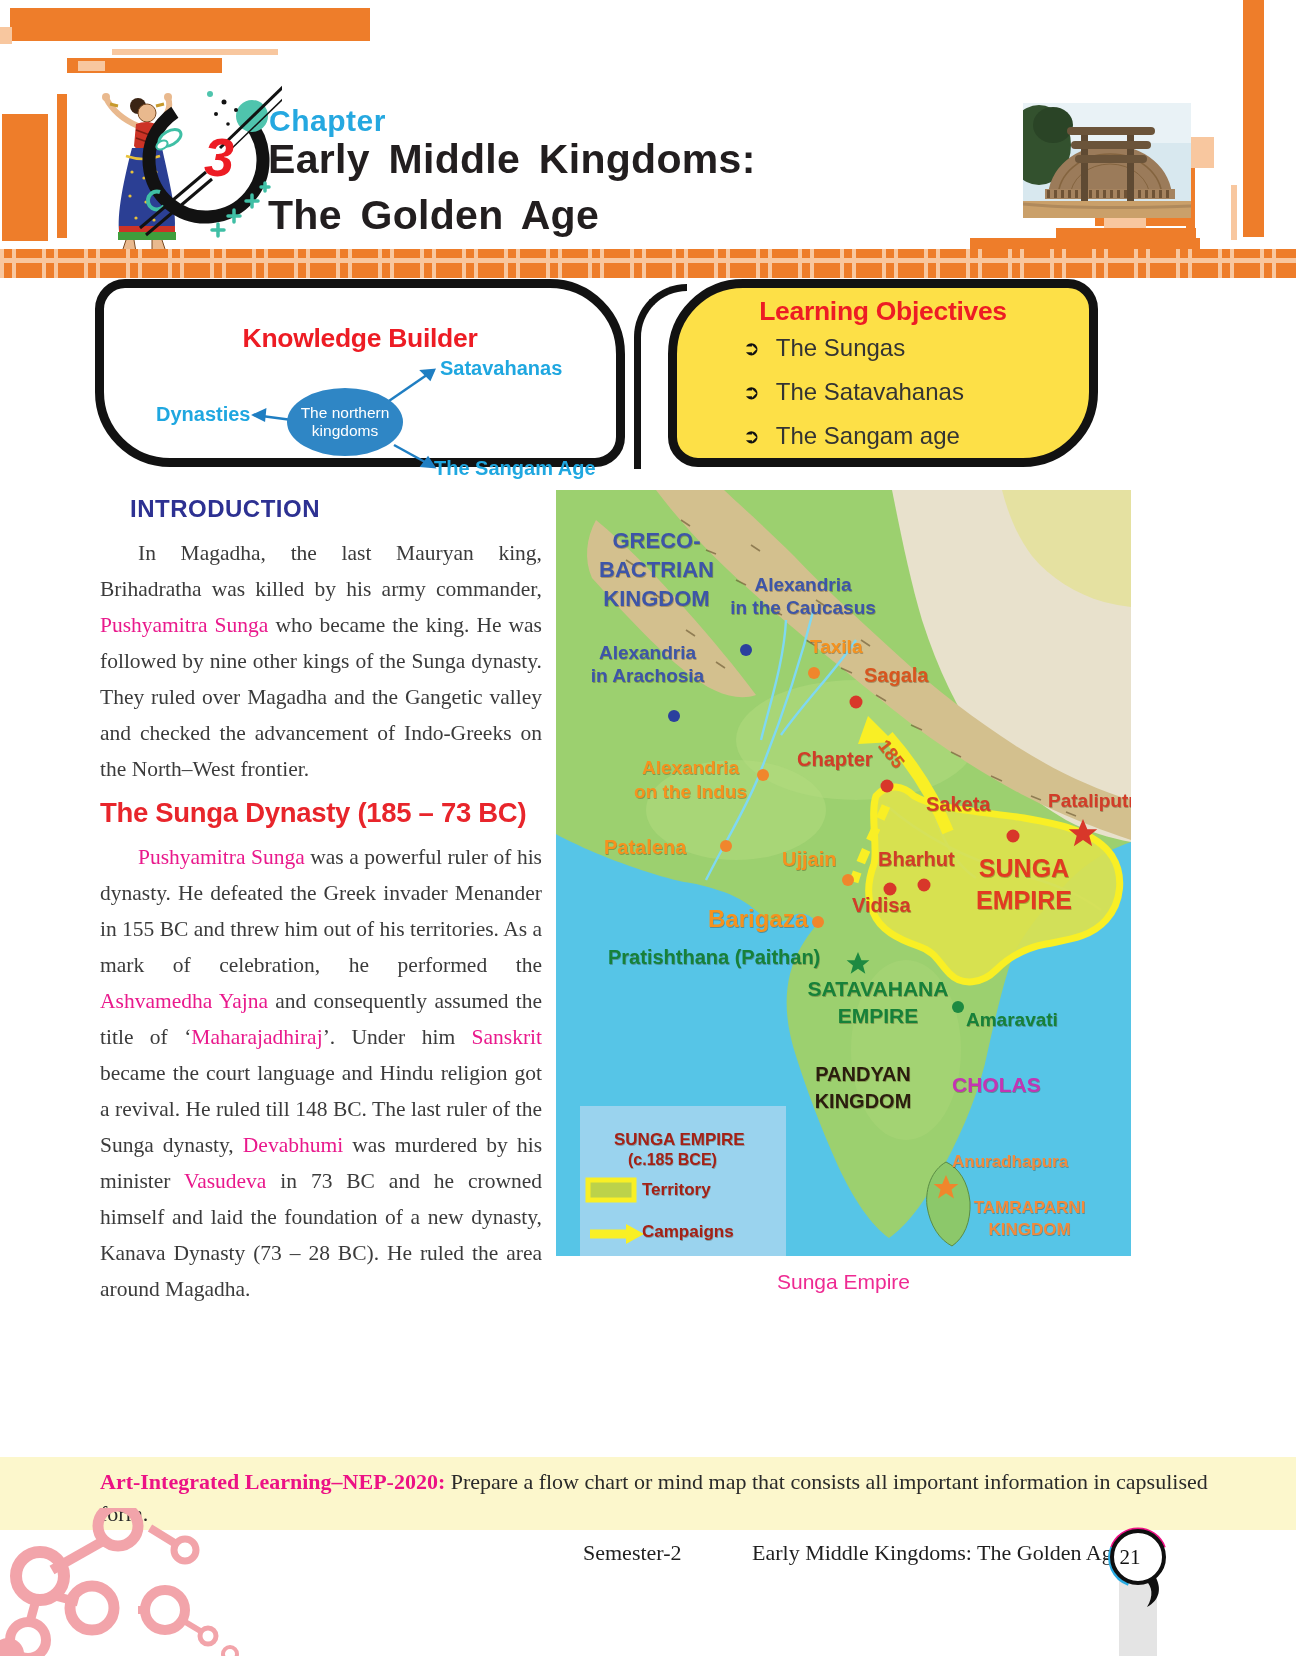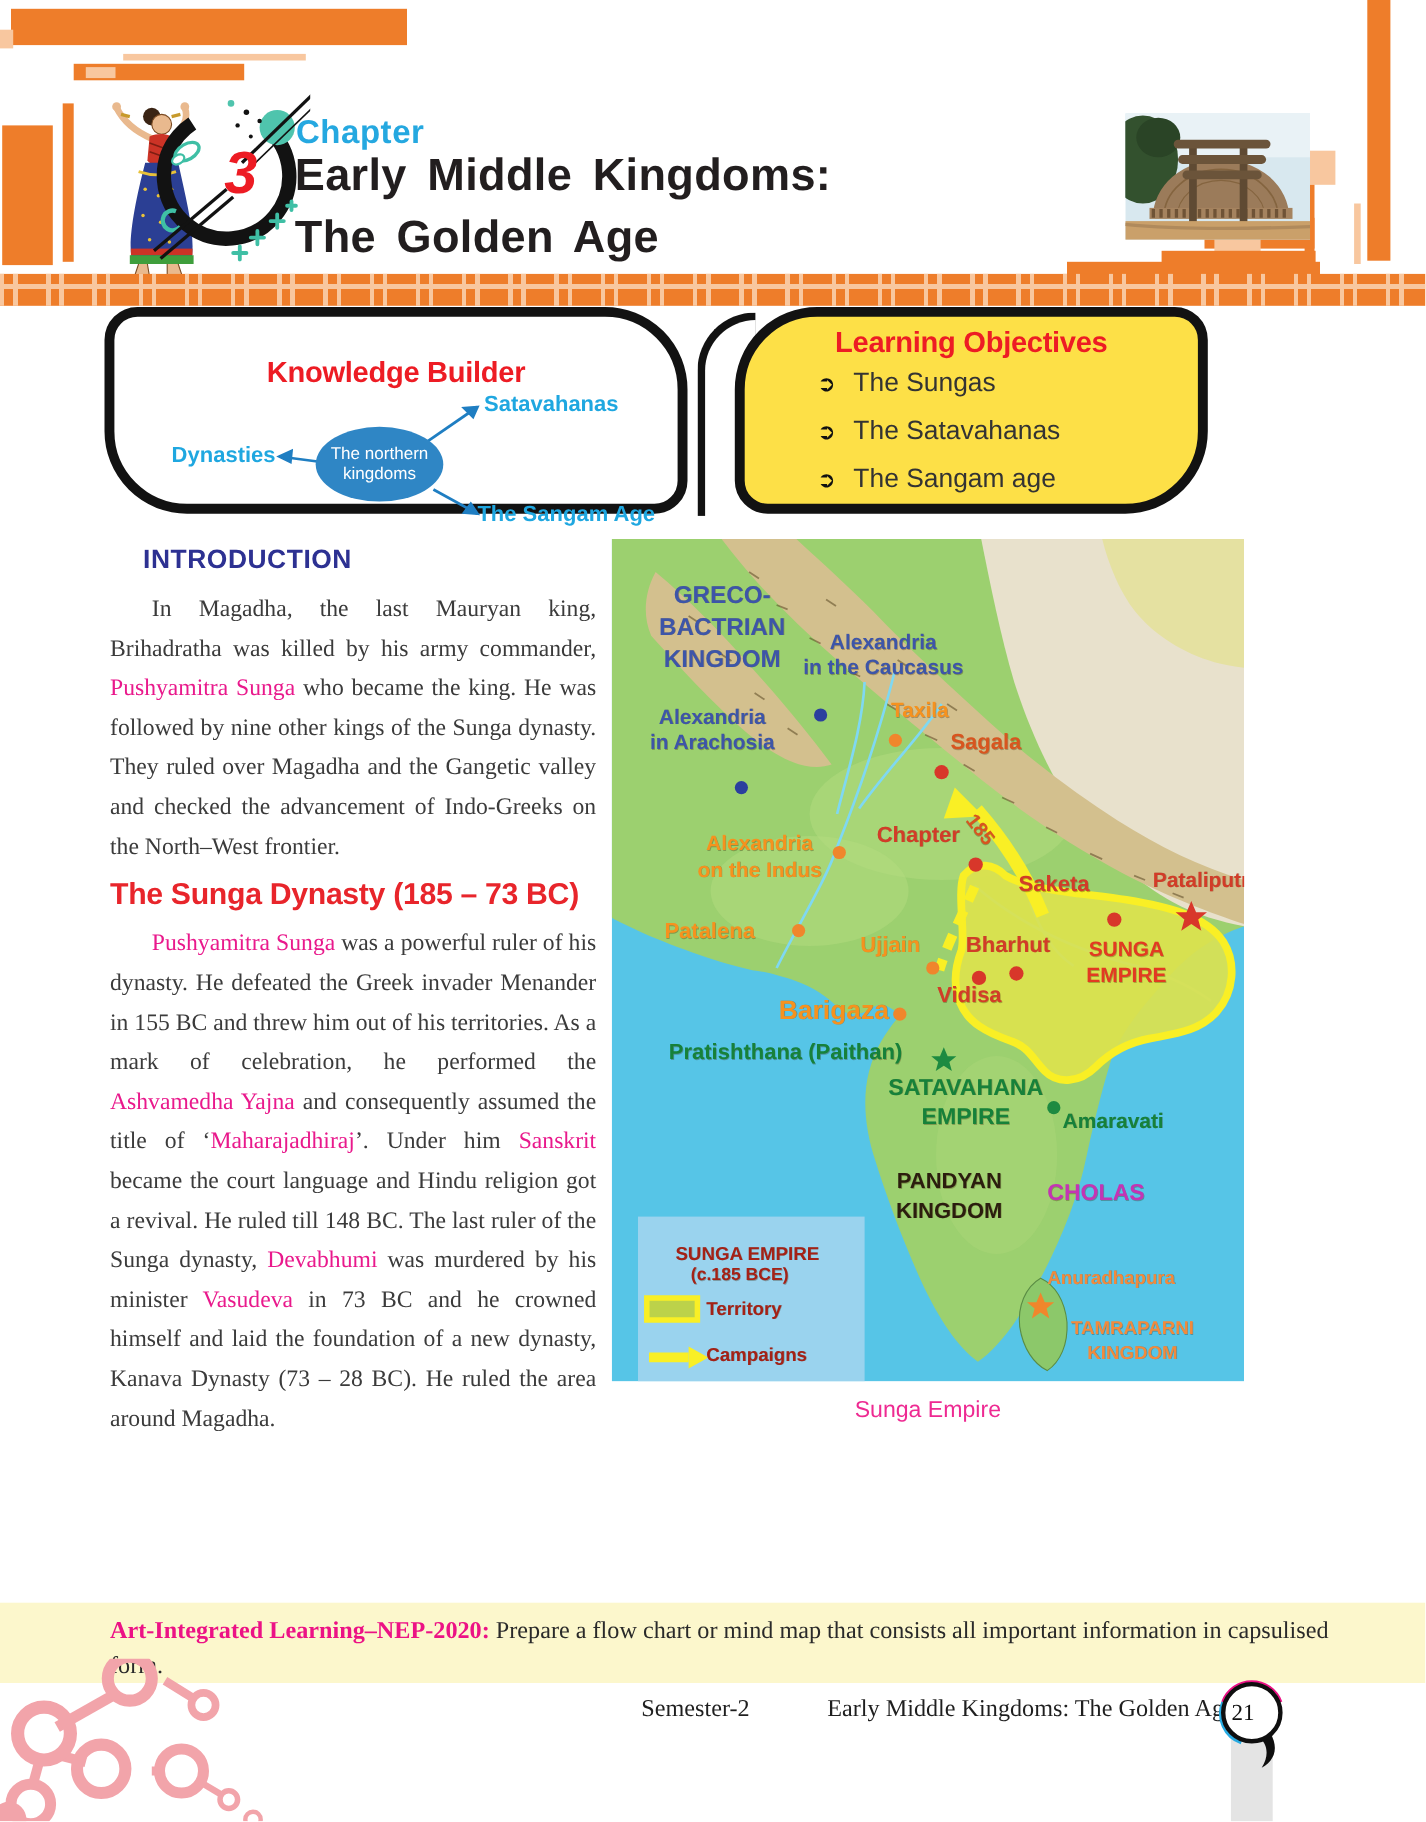--- a/index.html
+++ b/index.html
@@ -267,21 +267,21 @@
             <div class="map-label" style="left: 308px; top: 174px; font-size: 20px; color: rgb(216, 85, 31);">Sagala</div>
             <div class="map-label centered" style="left: 62px; top: 266px; font-size: 19px; color: rgb(246, 146, 30); width: 145px; line-height: 1.25;">Alexandria
 on the Indus</div>
             <div class="map-label" style="left: 241px; top: 258px; font-size: 20px; color: rgb(210, 60, 40);">Chapter</div>
             <div class="map-label" style="left: 334px; top: 246px; font-size: 18px; color: rgb(216, 85, 31); transform: rotate(52deg);">185</div>
             <div class="map-label" style="left: 370px; top: 303px; font-size: 20px; color: rgb(210, 60, 40);">Saketa</div>
             <div class="map-label" style="left: 492px; top: 300px; font-size: 19px; color: rgb(210, 60, 40);">Pataliputra</div>
             <div class="map-label" style="left: 48px; top: 346px; font-size: 20px; color: rgb(246, 146, 30);">Patalena</div>
             <div class="map-label" style="left: 226px; top: 358px; font-size: 20px; color: rgb(246, 146, 30);">Ujjain</div>
             <div class="map-label" style="left: 322px; top: 358px; font-size: 20px; color: rgb(210, 60, 40);">Bharhut</div>
-            <div class="map-label centered" style="left: 408px; top: 362px; font-size: 19px; color: rgb(226, 58, 34); width: 120px; line-height: 1.28;">SUNGA
+            <div class="map-label centered" style="left: 408px; top: 362px; font-size: 25px; color: rgb(226, 58, 34); width: 120px; line-height: 1.28;">SUNGA
 EMPIRE</div>
             <div class="map-label" style="left: 296px; top: 404px; font-size: 20px; color: rgb(210, 60, 40);">Vidisa</div>
             <div class="map-label" style="left: 152px; top: 415px; font-size: 24px; color: rgb(246, 146, 30);">Barigaza</div>
             <div class="map-label" style="left: 52px; top: 456px; font-size: 20px; color: rgb(22, 129, 58);">Pratishthana (Paithan)</div>
             <div class="map-label centered" style="left: 232px; top: 485px; font-size: 21px; color: rgb(22, 129, 58); width: 180px; line-height: 1.3;">SATAVAHANA
 EMPIRE</div>
             <div class="map-label" style="left: 410px; top: 519px; font-size: 19px; color: rgb(22, 129, 58);">Amaravati</div>
             <div class="map-label centered" style="left: 248px; top: 571px; font-size: 20px; color: rgb(43, 29, 14); width: 118px; line-height: 1.35;">PANDYAN
 KINGDOM</div>
             <div class="map-label" style="left: 372px; top: 583px; font-size: 21px; color: rgb(196, 52, 180); margin-left: 24px;">CHOLAS</div>

